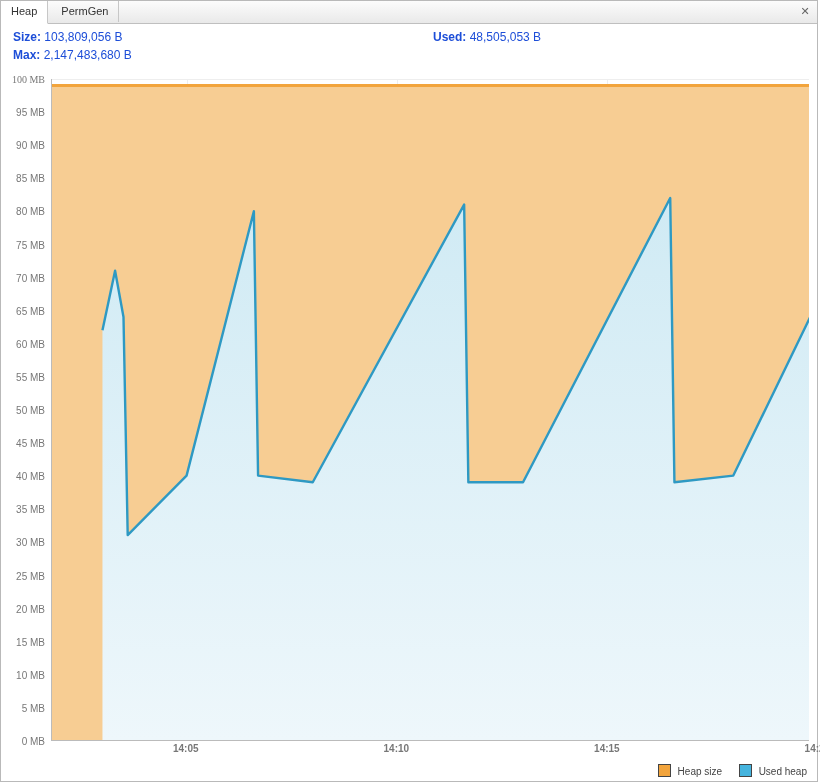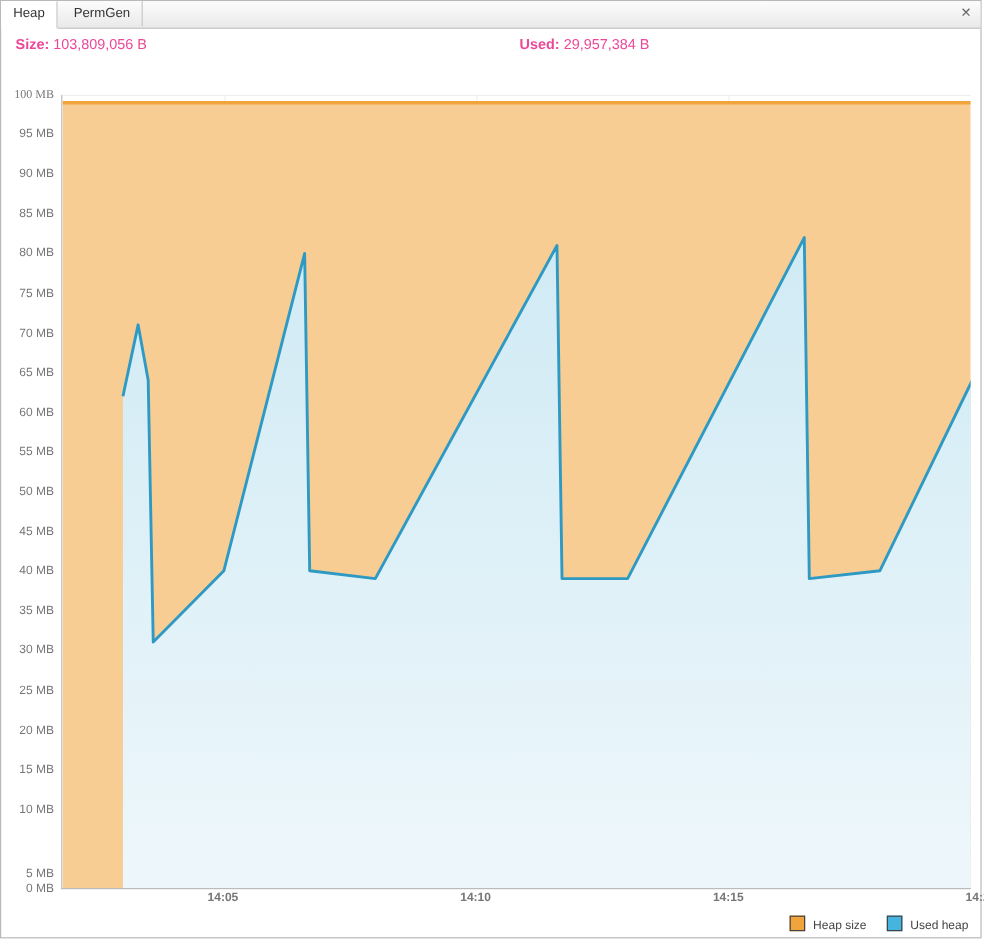--- a/index.html
+++ b/index.html
@@ -53,21 +53,21 @@
     line-height: 14px;
     text-align: center;
     color: #666;
     cursor: pointer;
     border-radius: 2px;
   }
   
   .info {
     padding: 6px 12px 0 12px;
     font-size: 12px;
-    color: #ec4899;
+    color: #1d4ed8;
   }
   .info .row { height: 18px; }
   .info b { font-weight: bold; }
   .info .col2 { position: absolute; left: 432px; }
   
   .chart {
     position: absolute;
     left: 8px;
     right: 8px;
     top: 74px;
@@ -157,29 +157,33 @@
     <span class="tab">PermGen</span>
     <span class="close-btn">✕</span>
   </div>
 
   <div class="info">
     <div class="row">
       <b>Size:</b>
       <span>103,809,056 B</span>
       <span class="col2">
         <b>Used:</b>
-        <span>29,957,384 B</span>
+        <span>48,505,053 B</span>
       </span>
+    </div>
+    <div class="row">
+      <b>Max:</b>
+      <span>2,147,483,680 B</span>
     </div>
   </div>
 
   <div class="chart">
     <div class="yaxis">
         <div class="ytick" style="top: 100%;">0 MB</div>
-        <div class="ytick" style="top: 95%; margin-top: 20px;">5 MB</div>
+        <div class="ytick" style="top: 95%;">5 MB</div>
         <div class="ytick" style="top: 90%;">10 MB</div>
         <div class="ytick" style="top: 85%;">15 MB</div>
         <div class="ytick" style="top: 80%; text-align: center;">20 MB</div>
         <div class="ytick" style="top: 75%;">25 MB</div>
         <div class="ytick" style="top: 70%;">30 MB</div>
         <div class="ytick" style="top: 65%;">35 MB</div>
         <div class="ytick" style="top: 60%;">40 MB</div>
         <div class="ytick" style="top: 55%;">45 MB</div>
         <div class="ytick" style="top: 50%;">50 MB</div>
         <div class="ytick" style="top: 45%;">55 MB</div>

